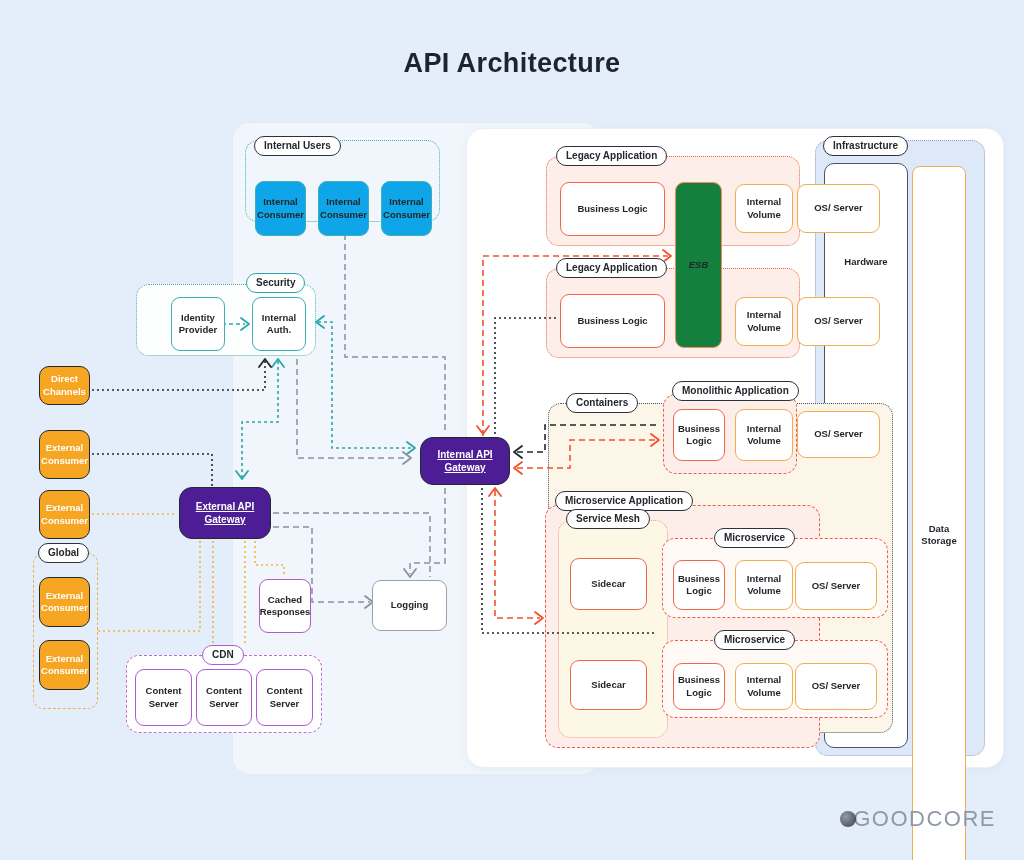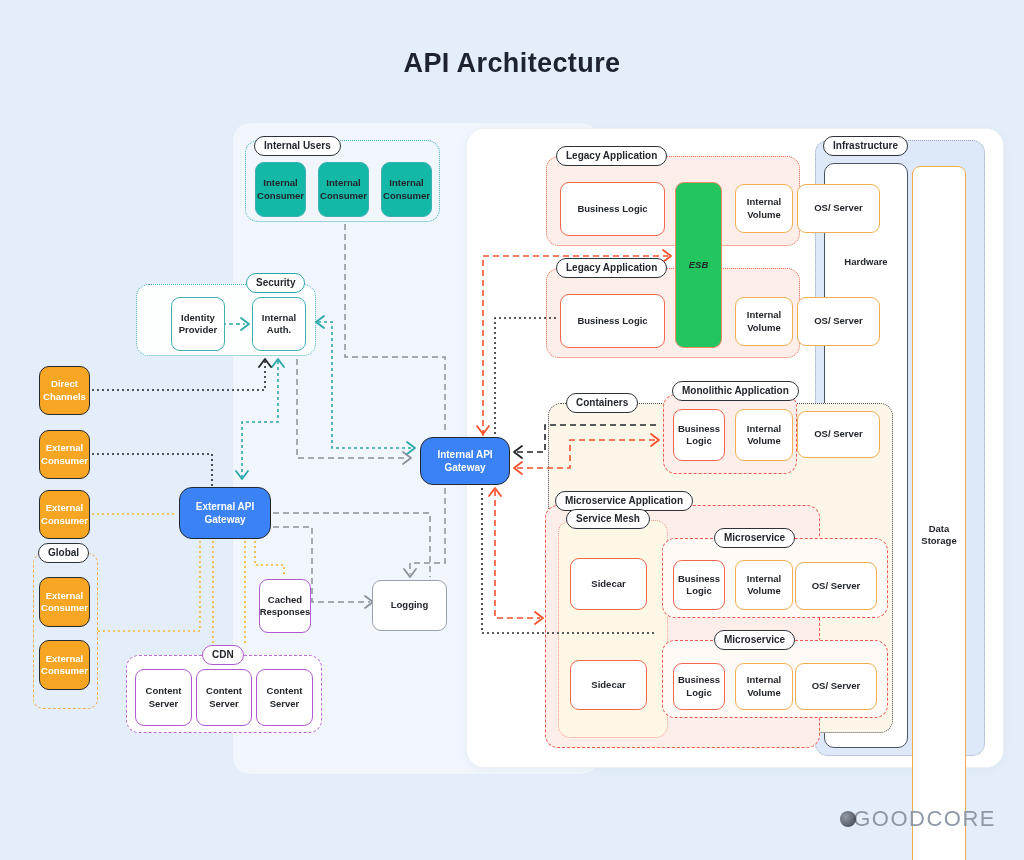--- a/index.html
+++ b/index.html
@@ -20,29 +20,29 @@
   .group{position:absolute;box-sizing:border-box;border-radius:13px;z-index:1;}
   
   .pill{position:absolute;z-index:4;background:#fff;border:1.4px solid #2d3238;border-radius:14px;
     padding:3px 9px;font-size:10px;font-weight:700;color:#23272d;white-space:nowrap;line-height:1.2;}
   .pill.teal{border-color:#2ba7ab;}
   .pill.purple{border-color:#b05ad2;}
   
   .node{position:absolute;box-sizing:border-box;z-index:3;display:flex;align-items:center;justify-content:center;
     text-align:center;font-size:9.5px;font-weight:700;color:#22262b;line-height:1.3;border-radius:9px;
     background:#fff;padding:2px;}
-  .node.tealbox{background:#14b8a6;border:1.4px solid #3eb0b5;}
+  .node.tealbox{background:#0ea5e9;border:1.4px solid #3eb0b5;margin-top:19px;}
   .node.tealline{border:1.4px solid #3eb0b5;}
   .node.orange{background:#f6a623;border:1.5px solid #23272e;color:#fff;border-radius:10px;}
-  .node.redbox{background:#3b82f6;border:1.6px solid #23272e;color:#fff;border-radius:13px;font-size:10px;}
+  .node.redbox{background:#4c1d95;border:1.6px solid #23272e;color:#fff;border-radius:13px;font-size:10px;text-decoration:underline;}
   .node.purpleline{border:1.4px solid #b05ad2;}
   .node.grayline{border:1.3px solid #9aa1ab;}
   .node.redline{border:1.4px solid #f2664d;}
   .node.yellowline{border:1.4px solid #f0ad52;}
-  .node.cream{background:#22c55e;border:1.4px solid #f08a60;font-style:italic;}
+  .node.cream{background:#15803d;border:1.4px solid #f08a60;font-style:italic;}
   .tall{z-index:1;}
   #wires{position:absolute;left:0;top:0;z-index:2;pointer-events:none;}
   
   .logo{position:absolute;right:28px;top:806px;display:flex;align-items:center;z-index:5;}
   .logo .dot{width:16px;height:16px;border-radius:50%;
     background:radial-gradient(circle at 35% 35%,#777f8c,#262b33 70%);margin-right:-3px;opacity:.75;}
   .logo .word{font-family:Liberation Sans, sans-serif;font-size:22px;color:#8f99a6;
     letter-spacing:1.5px;font-weight:400;}
 </style>
 </head>
@@ -150,21 +150,21 @@
 <div class="pill" style="left:714px;top:630px;">Microservice</div>
 <div class="pill" style="left:823px;top:136px;">Infrastructure</div>
 
 <div class="node tealbox" style="left:255px;top:162px;width:51px;height:55px;">Internal Consumer</div>
 <div class="node tealbox" style="left:318px;top:162px;width:51px;height:55px;">Internal Consumer</div>
 <div class="node tealbox" style="left:381px;top:162px;width:51px;height:55px;">Internal Consumer</div>
 
 <div class="node tealline" style="left:147px;top:297px;width:54px;height:54px;margin-left:24px;">Identity Provider</div>
 <div class="node tealline" style="left:252px;top:297px;width:54px;height:54px;">Internal Auth.</div>
 
-<div class="node orange" style="left:39px;top:366px;width:51px;height:49px;">Direct Channels</div>
+<div class="node orange" style="left:39px;top:366px;width:51px;height:39px;">Direct Channels</div>
 <div class="node orange" style="left:39px;top:430px;width:51px;height:49px;">External Consumer</div>
 <div class="node orange" style="left:39px;top:490px;width:51px;height:49px;">External Consumer</div>
 <div class="node orange" style="left:39px;top:577px;width:51px;height:50px;">External Consumer</div>
 <div class="node orange" style="left:39px;top:640px;width:51px;height:50px;">External Consumer</div>
 
 <div class="node redbox" style="left:179px;top:487px;width:92px;height:52px;">External API Gateway</div>
 <div class="node redbox" style="left:420px;top:437px;width:90px;height:48px;">Internal API Gateway</div>
 
 <div class="node purpleline" style="left:259px;top:579px;width:52px;height:54px;">Cached Responses</div>
 <div class="node purpleline" style="left:135px;top:669px;width:57px;height:57px;">Content Server</div>

